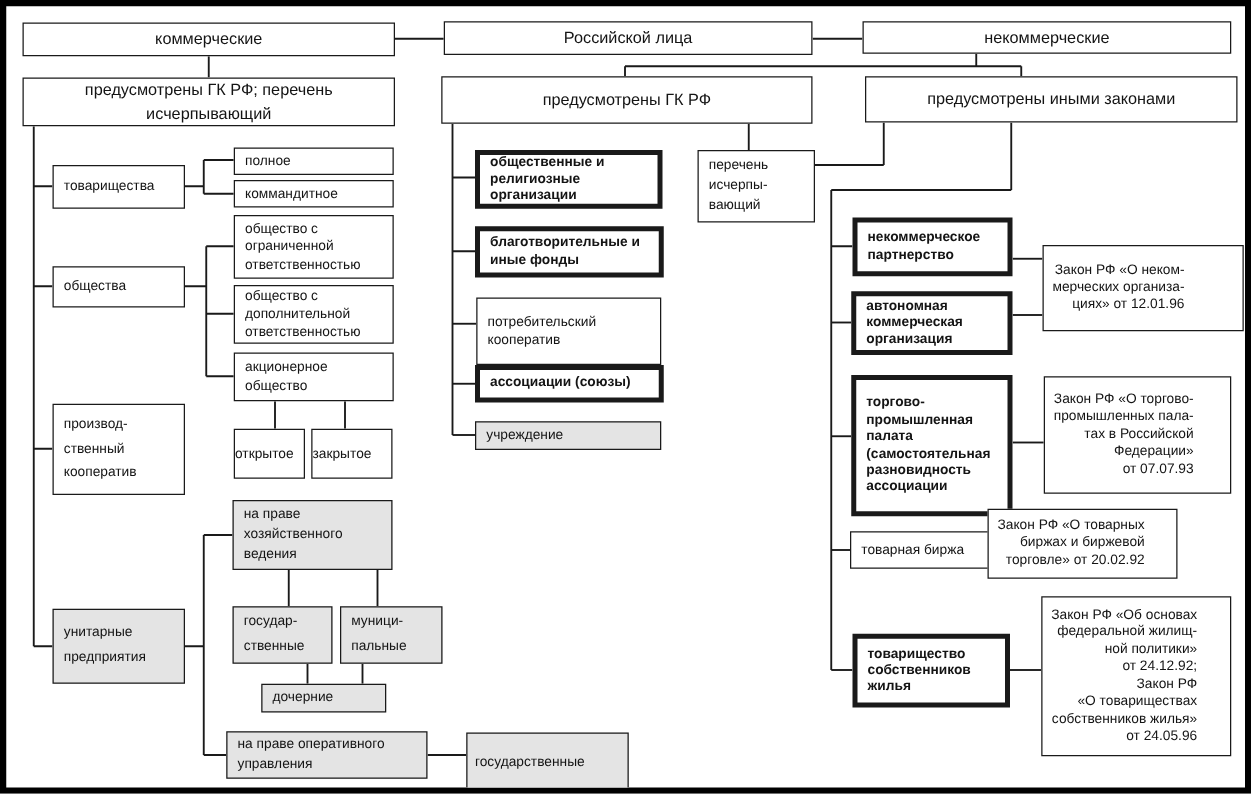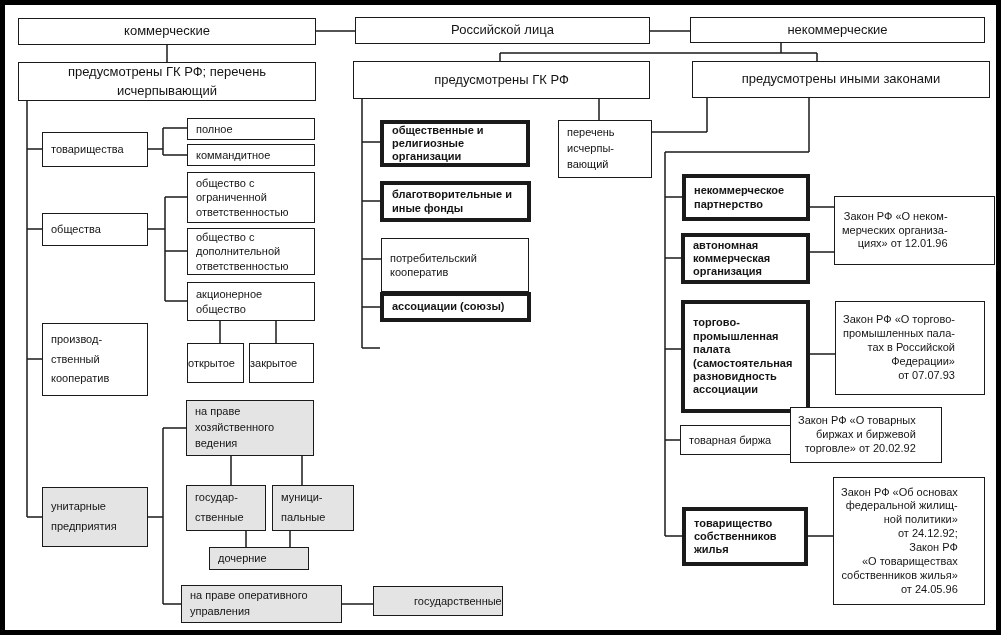--- a/index.html
+++ b/index.html
@@ -165,35 +165,37 @@
     <span>государ-
 ственные</span></div>
   <div class="box gray loose" style="left:267px;top:480px;width:82px;height:46px">
     <span>муници-
 пальные</span></div>
   <div class="box gray" style="left:204px;top:542px;width:100px;height:23px">
     <span>дочерние</span></div>
   <div class="box gray lh145" style="left:176px;top:580px;width:161px;height:38px">
     <span>на праве оперативного
 управления</span></div>
-  <div class="box gray" style="left:368px;top:581px;width:130px;height:30px;padding-left:40px">
+  <div class="box gray" style="left:368px;top:581px;width:130px;height:48px;padding-left:6px">
     <span>государственные</span></div>
 
   <div class="box thick" style="left:375px;top:115px;width:150px;height:47px">
     <span>общественные и
 религиозные
 организации</span></div>
   <div class="box thick" style="left:375px;top:176px;width:151px;height:41px">
     <span>благотворительные и
 иные фонды</span></div>
   <div class="box" style="left:376px;top:233px;width:148px;height:54px">
     <span>потребительский
 кооператив</span></div>
   <div class="box thick" style="left:375px;top:287px;width:151px;height:30px">
     <span>ассоциации (союзы)</span></div>
+  <div class="box gray" style="left:375px;top:332px;width:149px;height:23px">
+    <span>учреждение</span></div>
   <div class="box lh145" style="left:553px;top:115px;width:94px;height:58px">
     <span>перечень
 исчерпы-
 вающий</span></div>
 
   <div class="box thick" style="left:677px;top:169px;width:128px;height:47px">
     <span>некоммерческое
 партнерство</span></div>
   <div class="box thick" style="left:676px;top:228px;width:129px;height:51px">
     <span>автономная

